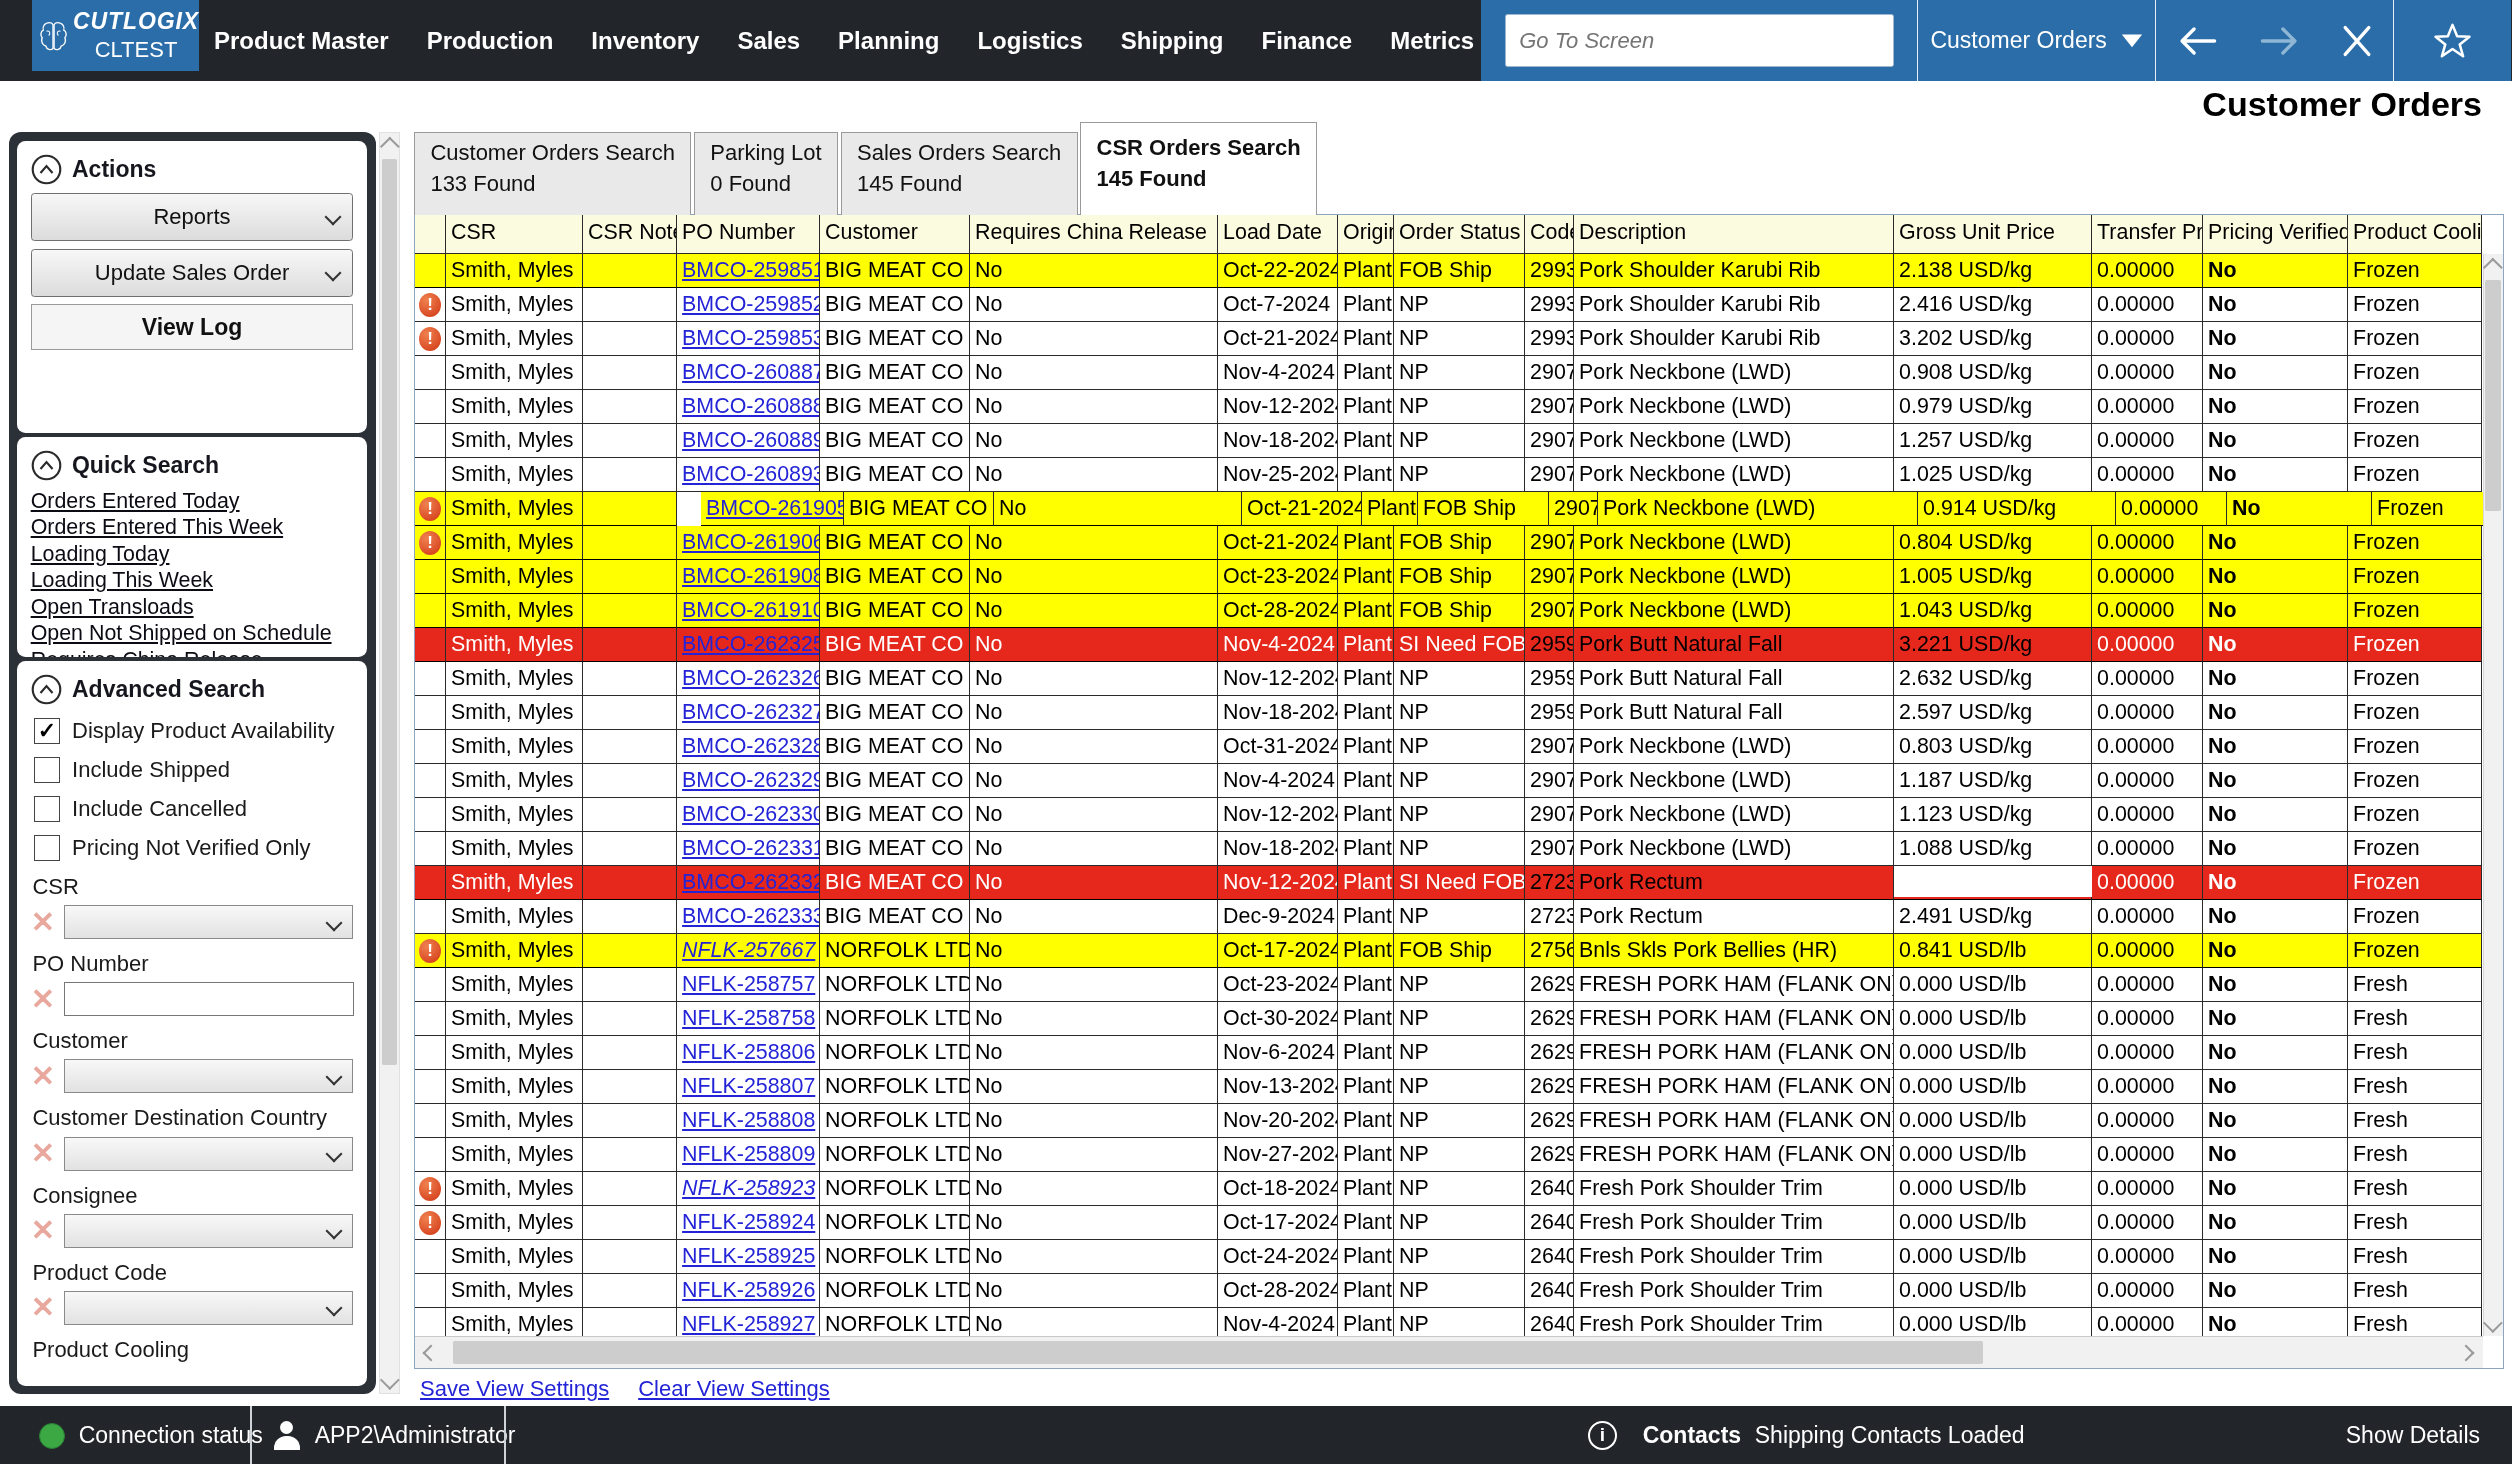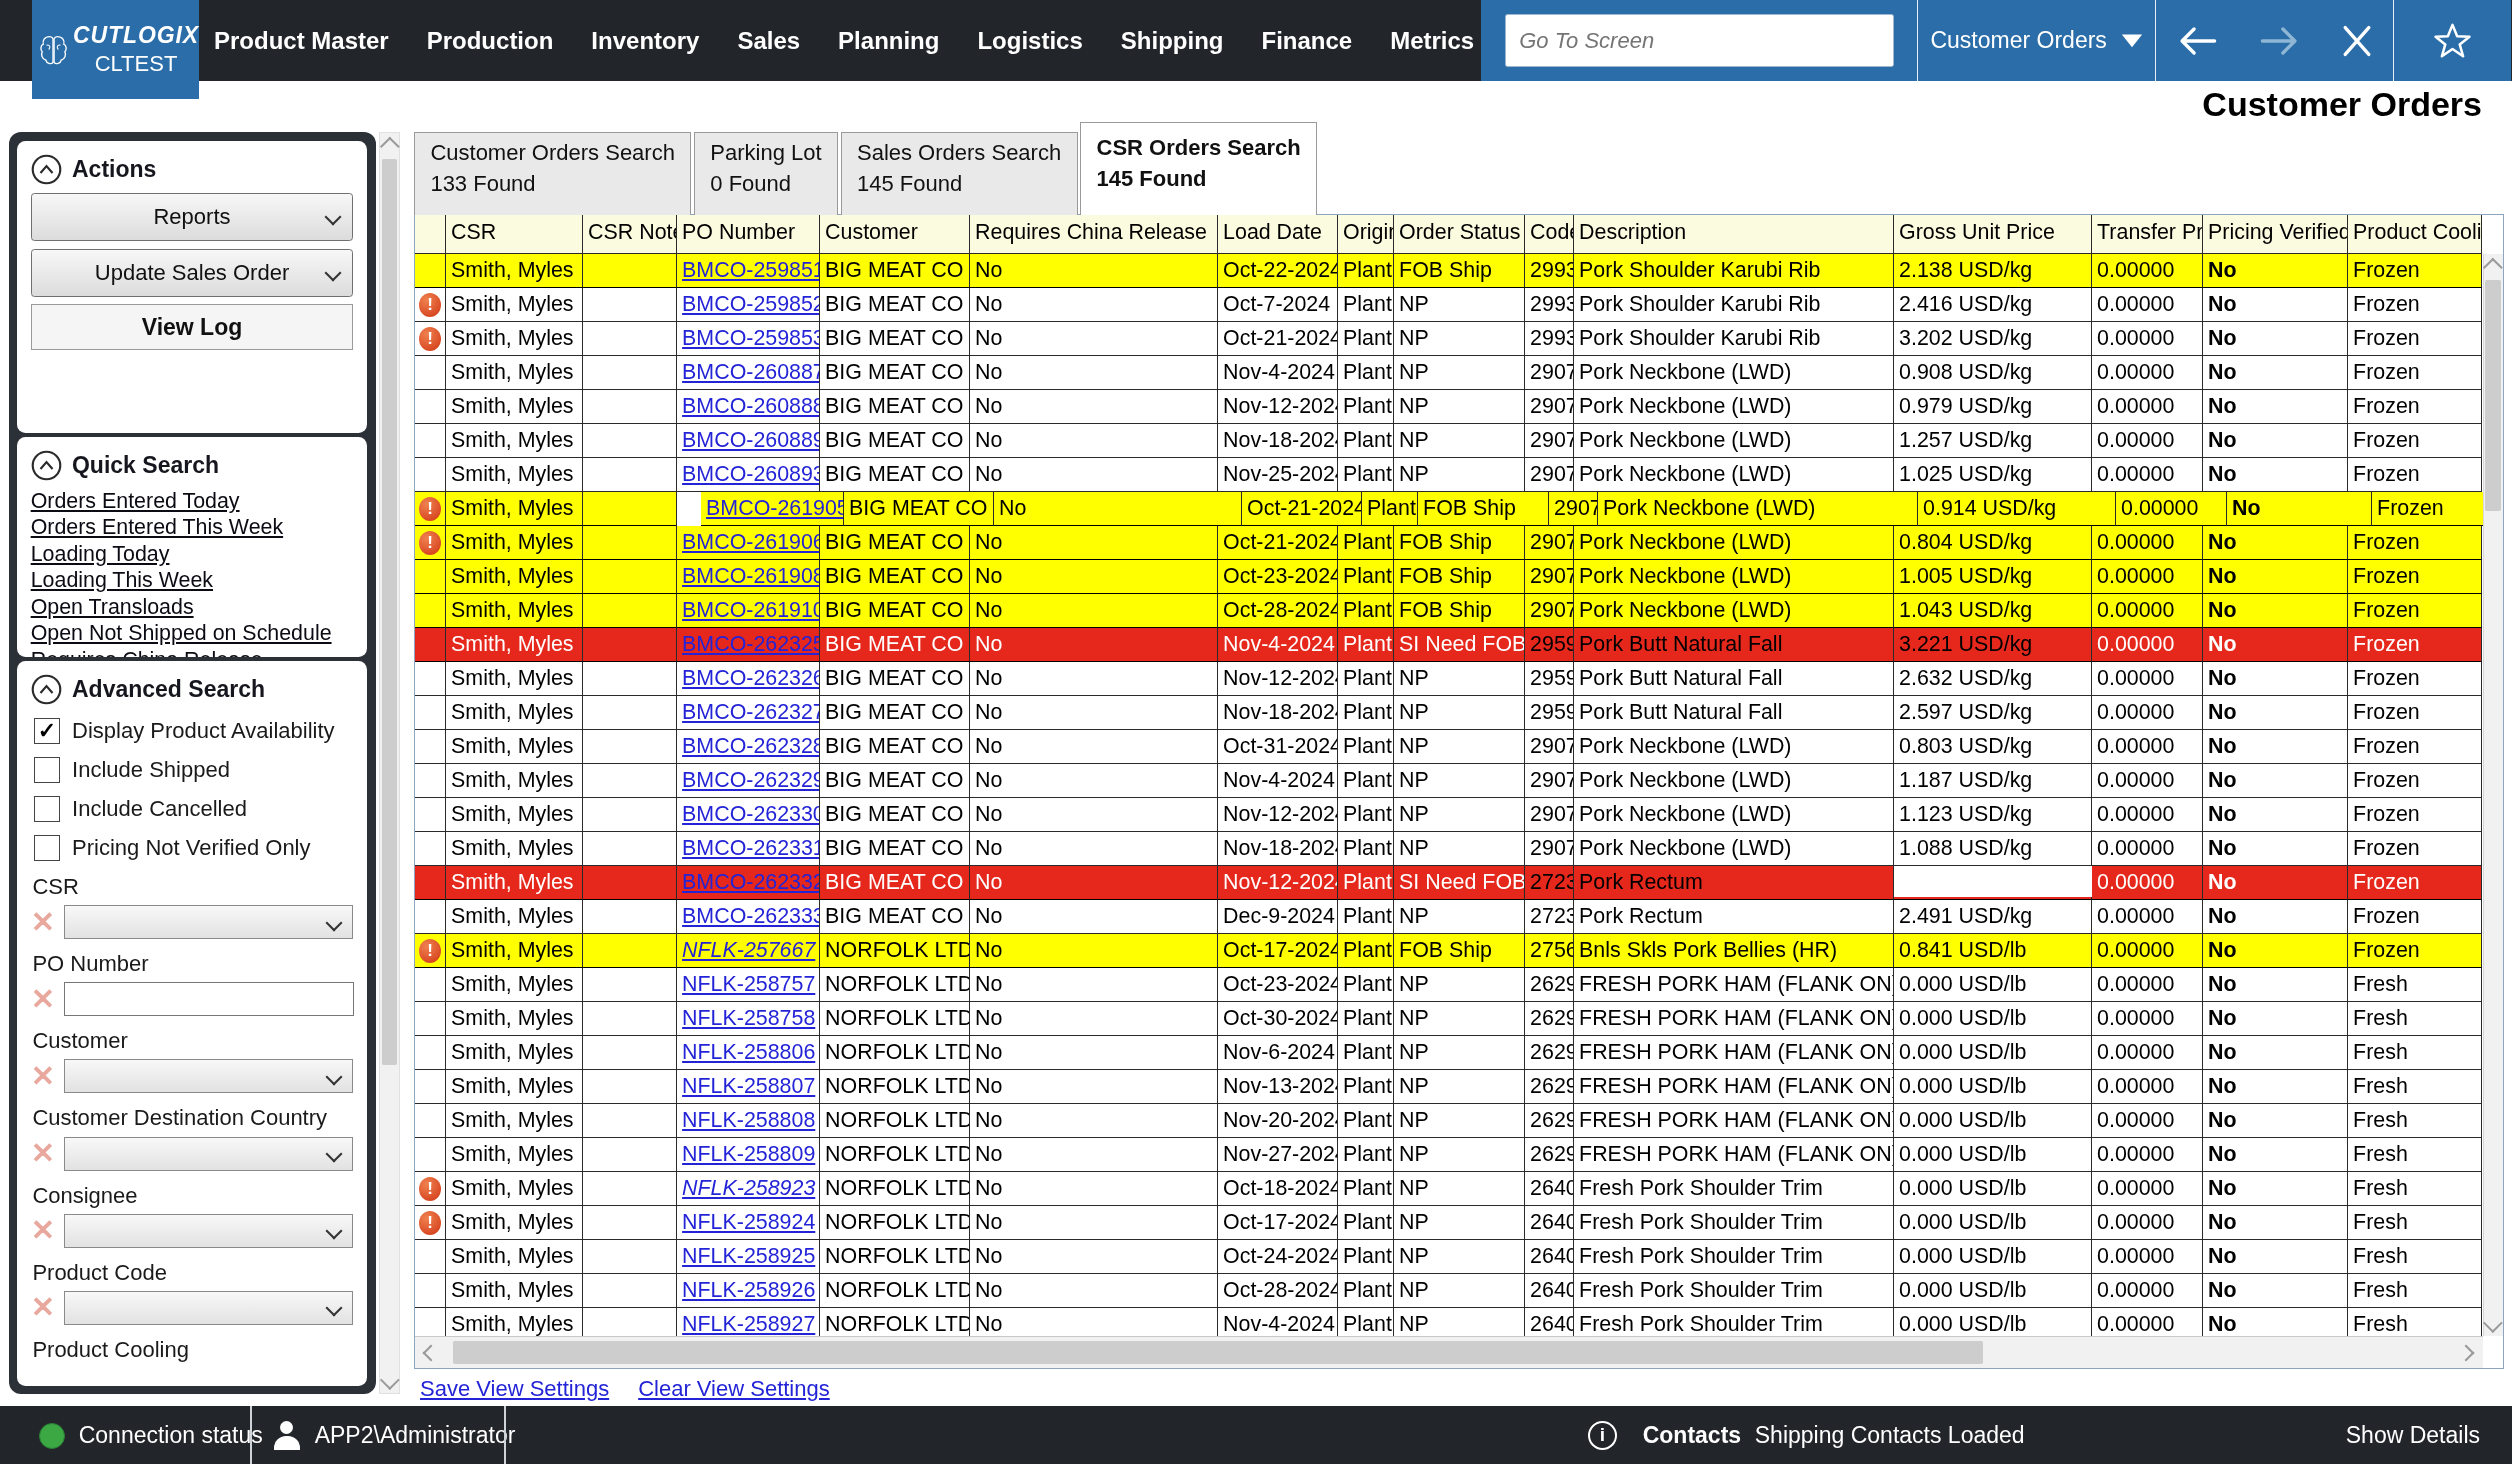--- a/index.html
+++ b/index.html
@@ -1,21 +1,21 @@
 <!DOCTYPE html>
 <html style="font-size:13.7px"><head>
 <meta charset="utf-8">
 <style>
   * { margin:0; padding:0; box-sizing:border-box; }
   body { font-family:"Liberation Sans", sans-serif; background:#888; }
   .screen { position:relative; width:2512px; height:1465px; background:#fff; overflow:hidden; }
 
   
   .topbar { position:absolute; left:0; top:0; width:2512px; height:81px; background:#22262b; }
-  .logo { position:absolute; left:32px; top:0; width:167px; height:99px; background:#2a6da8; display:flex; align-items:center; padding-left:6.8px; }
+  .logo { position:absolute; left:32px; top:0; width:167px; height:71px; background:#2a6da8; display:flex; align-items:center; padding-left:6.8px; }
   .logo-txt { margin-left:5.1px; color:#fff; }
   .brand { font-style:italic; font-weight:bold; font-size:23px; letter-spacing:0.9px; }
   .env { font-size:22px; text-align:center; margin-top:1.7px; }
   .menu { position:absolute; left:214px; top:0; height:81px; display:flex; align-items:center; gap:38px; }
   .menu-item { color:#fff; font-size:24px; font-weight:600; white-space:nowrap; cursor:default; }
   .tb-right { position:absolute; left:1481px; top:0; width:1031px; height:81px; display:flex; }
   .tb-seg { height:81px; background:#2a6da8; display:flex; align-items:center; justify-content:center; }
   .tb-seg + .tb-seg { border-left:1.7px solid #e8eef4; }
   .seg-search { width:436px; } .seg-screen { width:238px; gap:13.7px; } .seg-nav { width:238px; gap:41px; } .seg-fav { width:118px; }
   .goto-input { width:389px; height:53px; border:0.9px solid #9db9cf; border-radius:2.6px; background:#fff; font-size:22px; font-style:italic; color:#9a9a9a; padding:0 13.7px; outline:none; font-family:"Liberation Sans",sans-serif; }

